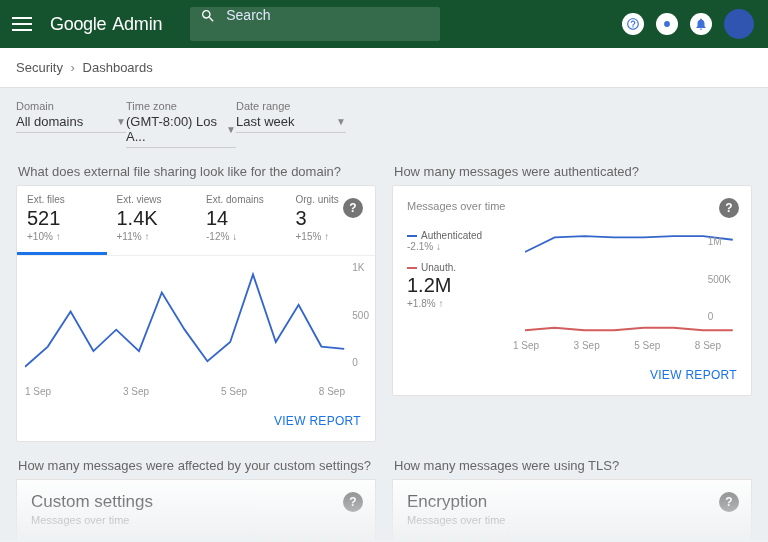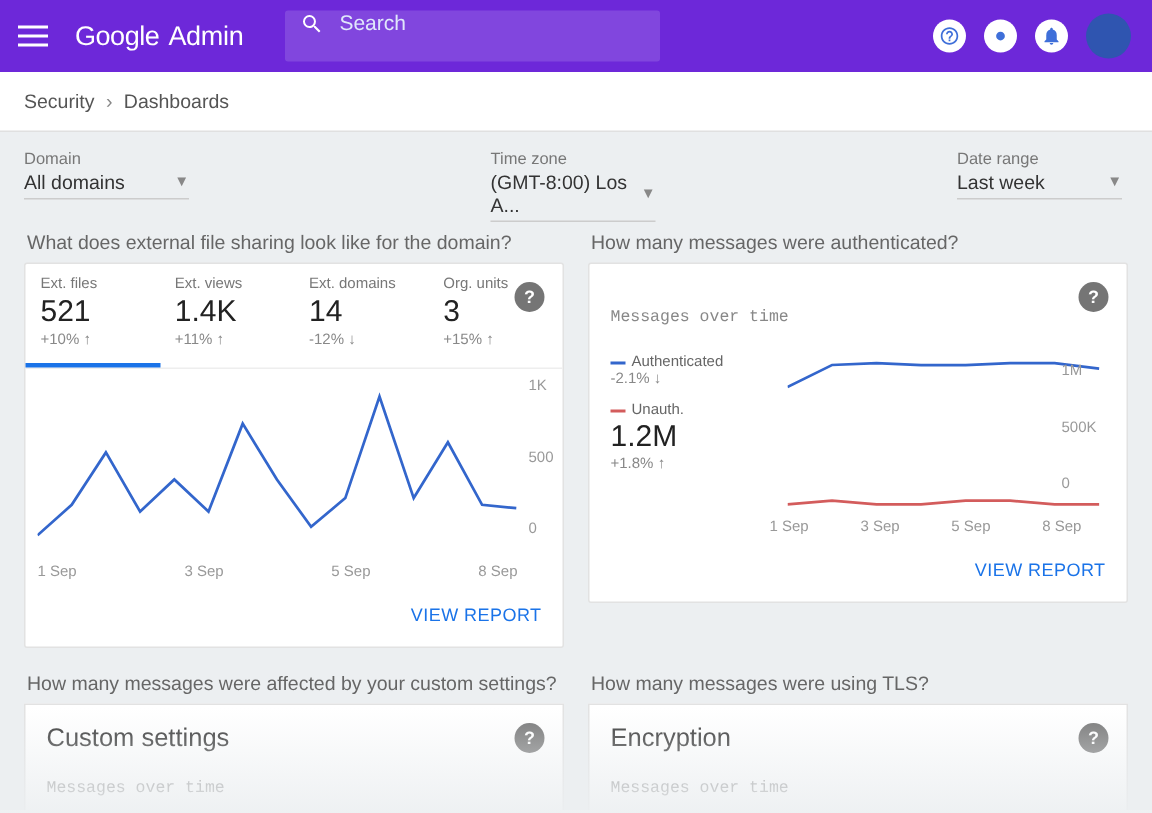--- a/index.html
+++ b/index.html
@@ -1,35 +1,35 @@
 <!DOCTYPE html>
 <html><head>
 <meta charset="utf-8">
 <style>
 * { box-sizing: border-box; margin: 0; padding: 0; }
 body { font-family: Arial, "Helvetica Neue", sans-serif; background: #fff; width: 768px; height: 542px; overflow: hidden; position: relative; }
-.header { background: #6d28d9; height: 48px; display: flex; align-items: center; padding: 0 10px; gap: 10px; }
+.header { background: #14532d; height: 48px; display: flex; align-items: center; padding: 0 10px; gap: 10px; }
 .hamburger { width: 24px; height: 24px; display: flex; flex-direction: column; justify-content: center; gap: 4px; cursor: pointer; padding: 0 2px; }
 .hamburger span { height: 2px; background: #fff; display: block; }
 .logo-wrap { display: flex; align-items: baseline; gap: 2px; margin-left: 6px; }
 .logo-google { color: #fff; font-size: 18px; font-weight: 500; letter-spacing: -0.3px; }
 .logo-admin { color: #fff; font-size: 18px; font-weight: 300; letter-spacing: -0.2px; margin-left: 4px; }
 .search-box { display: flex; align-items: flex-start; background: rgba(255,255,255,0.14); border-radius: 2px; height: 34px; margin-left: 18px; padding: 0 10px; width: 250px; }
 .search-box svg { fill: #fff; width: 18px; height: 18px; }
 .search-input { background: none; border: none; outline: none; color: #fff; font-size: 14px; margin-left: 10px; width: 100%; }
 .search-input::placeholder { color: #e0e7fb; }
 .header-spacer { flex: 1; }
 .header-icons { display: flex; align-items: center; gap: 12px; margin-right: 4px; }
 .hicon { width: 22px; height: 22px; border-radius: 50%; background: #fff; display: flex; align-items: center; justify-content: center; cursor: pointer; }
 .hicon svg { width: 14px; height: 14px; fill: #3f6fd9; }
 .avatar { width: 30px; height: 30px; border-radius: 50%; background: #2f55b0; cursor: pointer; }
 .breadcrumb-bar { background: #fff; border-bottom: 1px solid #e0e0e0; padding: 12px 16px; font-size: 13px; color: #555; }
 .breadcrumb-bar .sep { margin: 0 4px; color: #888; }
 .content { background: #eceff1; padding: 12px 16px 40px; height: calc(542px - 48px - 42px); overflow: hidden; }
-.filters { display: flex; justify-content: space-between; padding-right: 4px; }
+.filters { display: flex; justify-content: flex-start; margin-bottom: 10px; padding-right: 4px; }
 .filter { display: flex; flex-direction: column; font-size: 11px; color: #777; width: 110px; }
 .filter-label { margin-bottom: 2px; }
 .filter-val { display: flex; justify-content: space-between; align-items: center; color: #333; font-size: 13px; border-bottom: 1px solid #ccc; padding-bottom: 3px; cursor: pointer; }
 .filter-val .caret { font-size: 10px; color: #888; }
 .row { display: flex; gap: 16px; }
 .col { flex: 1; min-width: 0; }
 .section-q { font-size: 13px; color: #666; margin: 6px 0 6px 2px; }
 .card { background: #fff; border: 1px solid #e2e2e2; border-radius: 2px; padding: 0; position: relative; }
 .card-inner { padding: 12px 14px 8px; }
 .help-dot { position: absolute; top: 12px; right: 12px; width: 20px; height: 20px; background: #757575; border-radius: 50%; color: #fff; font-size: 12px; font-weight: bold; display: flex; align-items: center; justify-content: center; cursor: pointer; }
@@ -40,21 +40,21 @@
 .stat-val { font-size: 20px; color: #222; font-weight: 400; margin: 2px 0 1px; }
 .stat-delta { font-size: 10px; color: #888; }
 .stat-delta .up::after { content: " ↑"; color: #888; }
 .stat-delta .down::after { content: " ↓"; color: #888; }
 .chart-area { position: relative; height: 130px; padding: 6px 8px 0; }
 .ylabels { position: absolute; right: 6px; top: 6px; bottom: 18px; display: flex; flex-direction: column; justify-content: space-between; font-size: 10px; color: #999; text-align: left; }
 .xlabels { display: flex; justify-content: space-between; font-size: 10px; color: #999; padding: 0 30px 4px 8px; }
 .view-report { text-align: right; padding: 10px 14px 12px; }
 .view-report a { color: #1a73e8; font-size: 12px; font-weight: 400; letter-spacing: 0.3px; text-decoration: none; cursor: pointer; }
 .card-title { font-size: 17px; color: #333; font-weight: 400; }
-.card-sub { font-size: 11px; color: #888; margin-top: 18px; font-family: Liberation Mono, monospace; }
+.card-sub { font-size: 11px; color: #888; margin-top: 2px; }
 .auth-body { display: flex; gap: 10px; padding: 10px 14px 0; }
 .auth-left { width: 108px; }
 .series-label { font-size: 10px; color: #666; display: flex; align-items: center; gap: 4px; }
 .dash { width: 10px; height: 2px; background: #3366cc; display: inline-block; }
 .dash.red { background: #d35c5c; }
 .series-val { font-size: 20px; color: #222; margin: 1px 0; }
 .series-delta { font-size: 10px; color: #888; margin-bottom: 10px; }
 .auth-chart { flex: 1; position: relative; height: 110px; }
 svg.line-chart { width: 100%; height: 100%; }
 .row2 { margin-top: 10px; }

